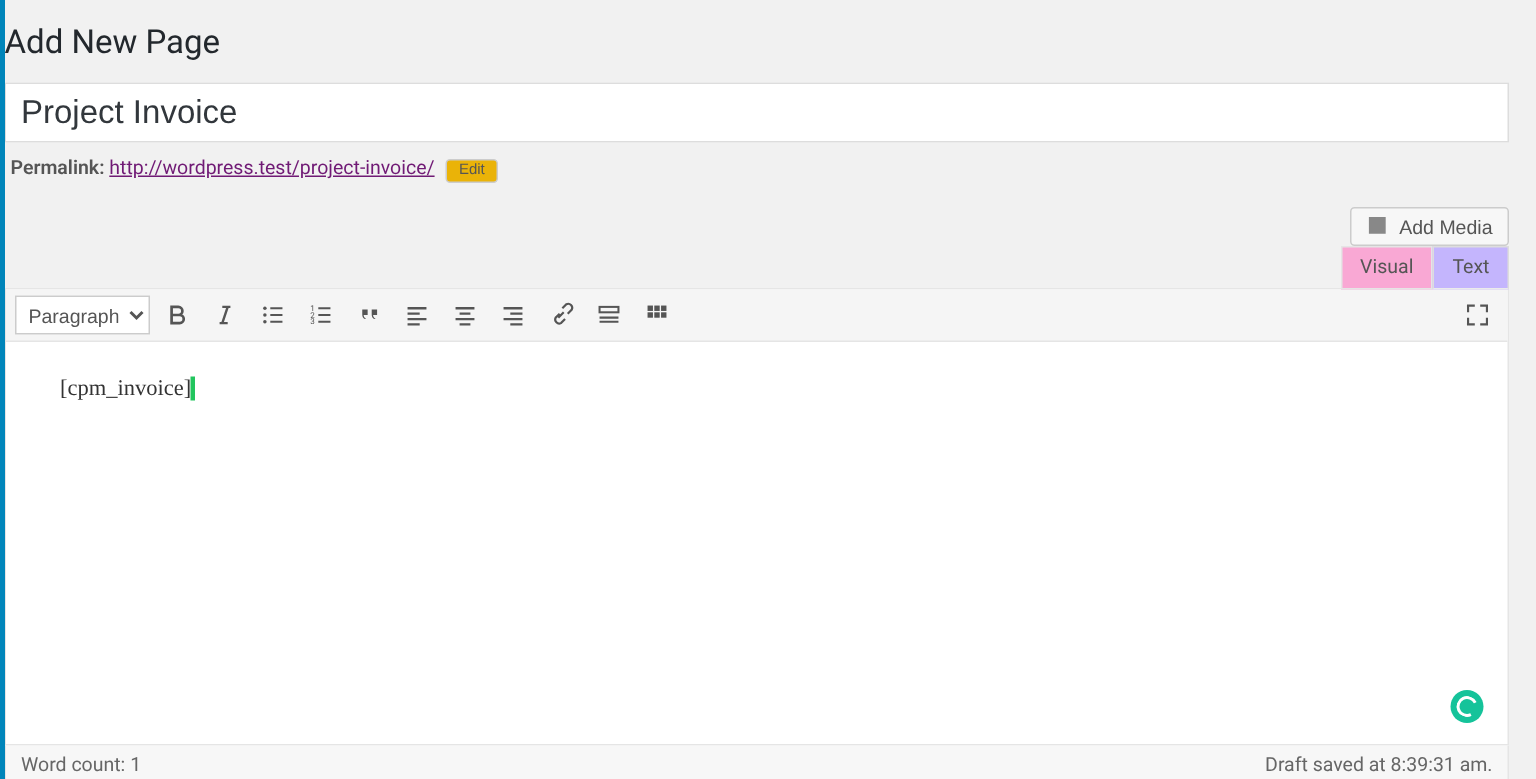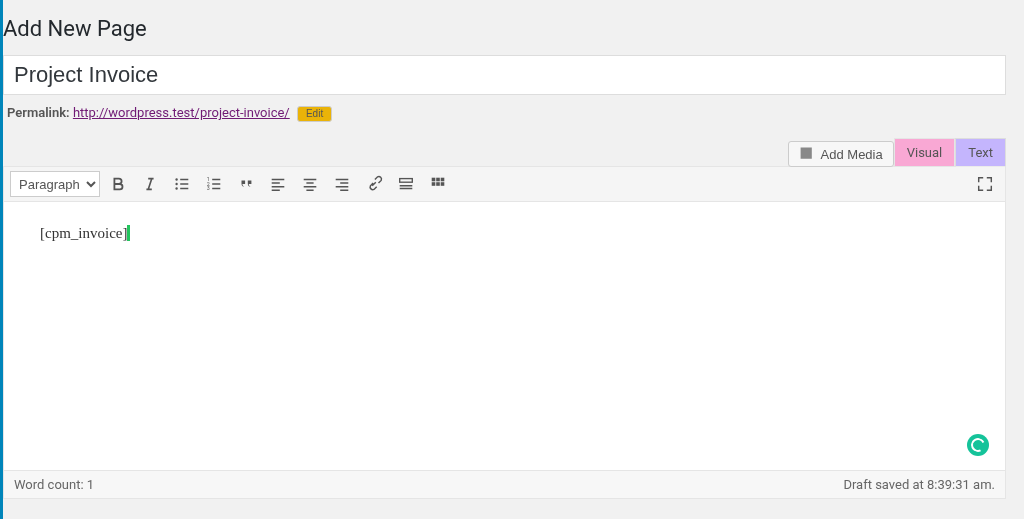--- a/index.html
+++ b/index.html
@@ -41,20 +41,21 @@
     border-radius: 3px;
     margin-left: 4px;
     cursor: pointer;
     color:#555;
   }
   .media-row {
     margin-top: 8px;
     display: flex;
     justify-content: flex-end;
     align-items: flex-end;
+    flex-direction: column;
   }
   .add-media-btn {
     display: inline-flex;
     align-items: center;
     gap: 6px;
     font-size: 13px;
     color: #555;
     border: 1px solid #ccc;
     background: #f7f7f7;
     padding: 4px 10px;

